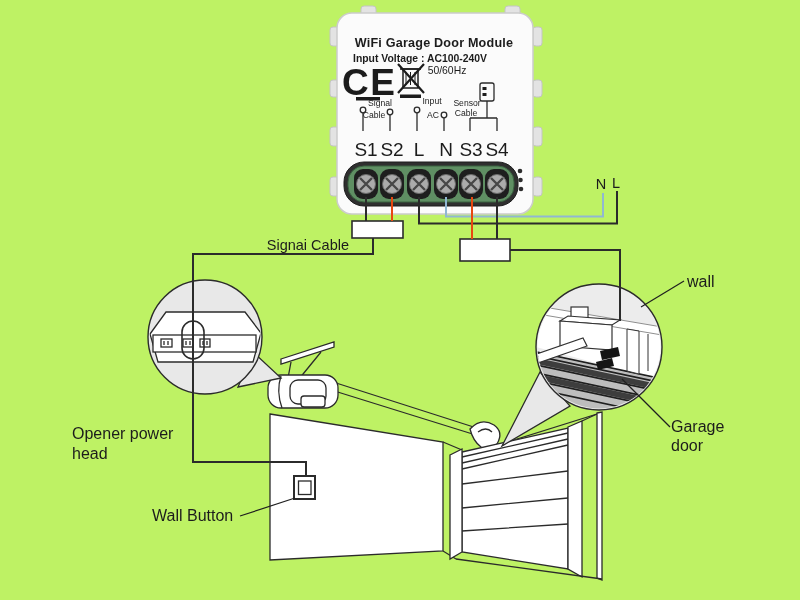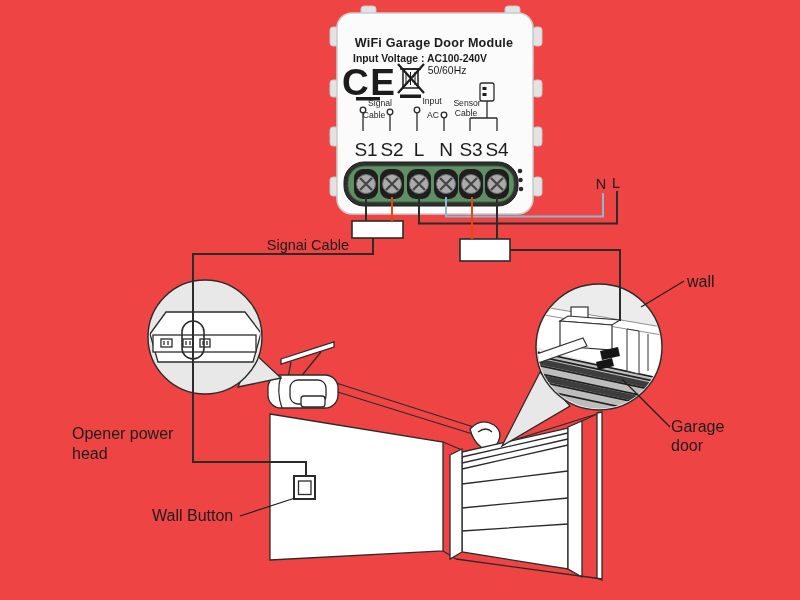--- a/index.html
+++ b/index.html
@@ -1,16 +1,16 @@
 <!DOCTYPE html>
 <html><head>
 <meta charset="utf-8">
 <style>
   html,body{margin:0;padding:0;background:#fff;}
-  .stage{position:relative;width:800px;height:600px;background:#ef4444;overflow:hidden;}
+  .stage{position:relative;width:800px;height:600px;background:#bef264;overflow:hidden;}
   svg{display:block;}
   text{font-family:"Liberation Sans","DejaVu Sans",sans-serif;fill:#1c1c1c;}
   .t-title{font-size:12.6px;font-weight:bold;letter-spacing:.2px;}
   .t-volt{font-size:10.4px;font-weight:bold;}
   .t-freq{font-size:10.4px;}
   .t-ce{font-size:37px;font-weight:bold;letter-spacing:1.5px;}
   .t-pin{font-size:8.6px;}
   .t-term{font-size:19px;}
   .t-note{font-size:16px;}
   .t-cable{font-size:14.5px;}

